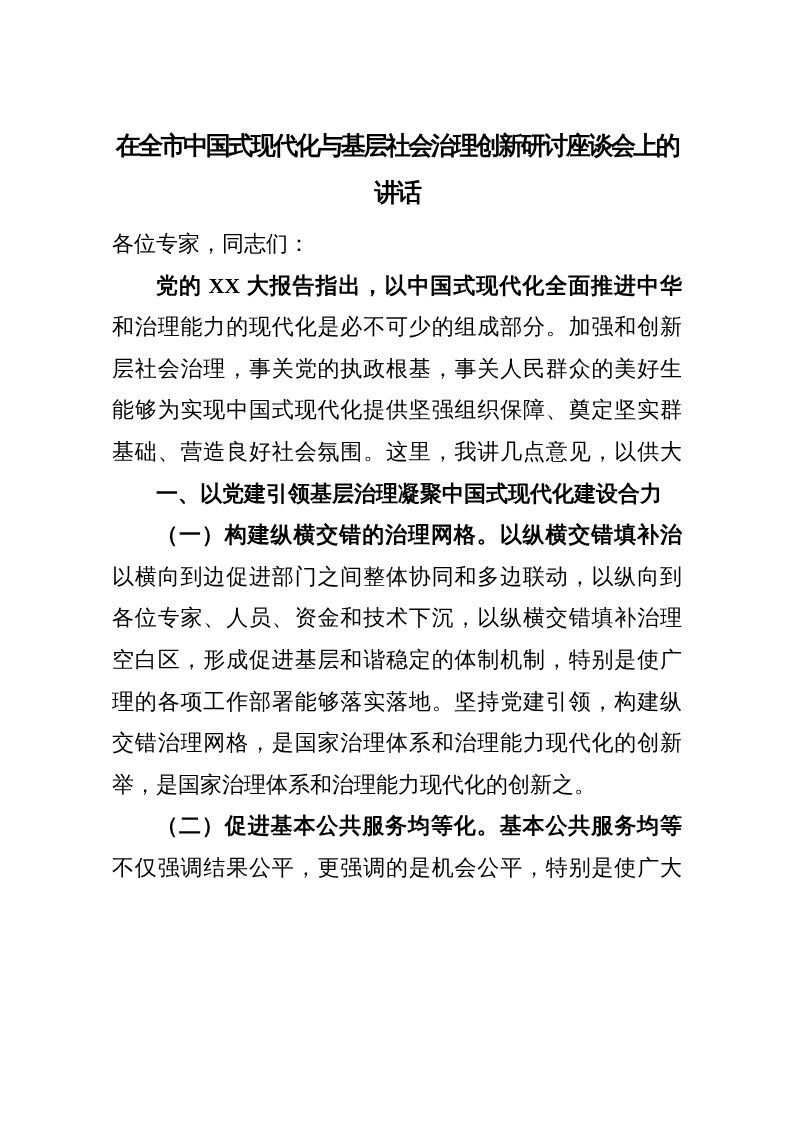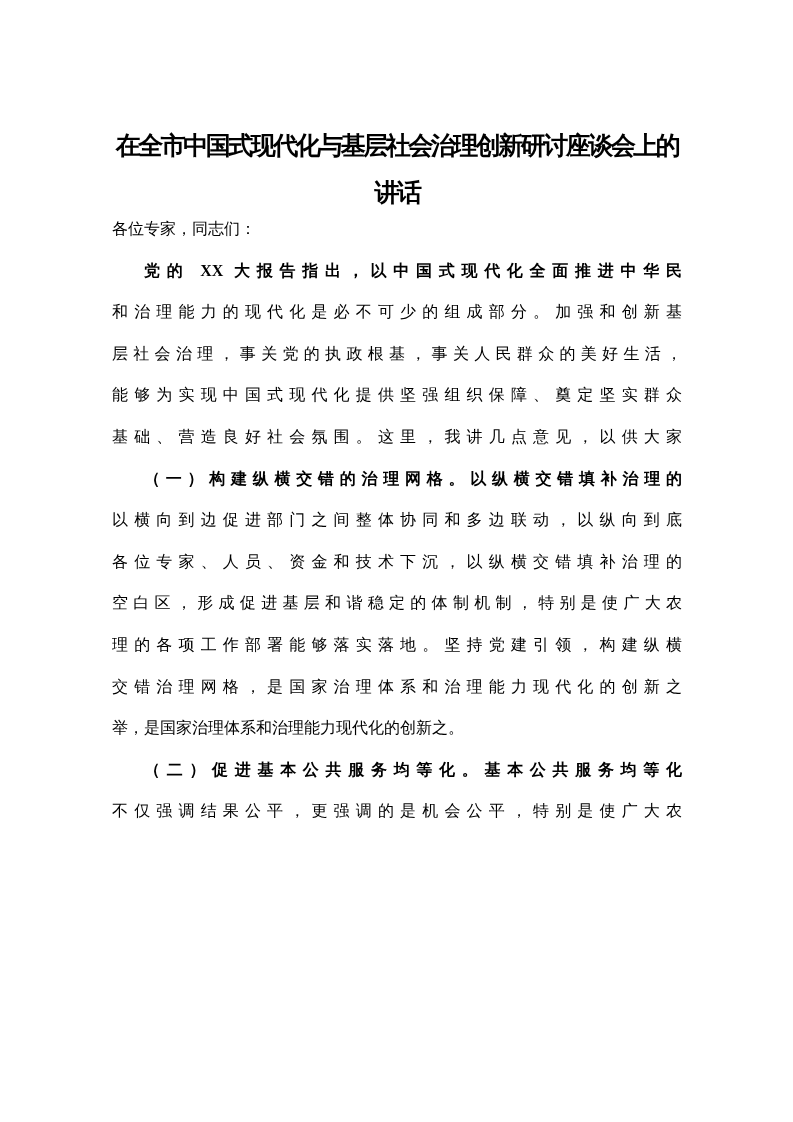--- a/index.html
+++ b/index.html
@@ -26,24 +26,24 @@
     font-weight: bold;
     letter-spacing: -2.5px;
     line-height: 47px;
     text-align: center;
   }
   .doc-title .title-line {
     display: block;
   }
   .doc-body {
     position: absolute;
-    top: 208px;
+    top: 223px;
     left: 112px;
     width: 570px;
-    font-size: 16px;
+    font-size: 22px;
     line-height: 41.6px;
   }
   .paragraph {
     margin: 0;
     padding: 0;
   }
   .line {
     height: 41.6px;
     overflow: hidden;
     white-space: pre-wrap;
@@ -71,20 +71,23 @@
         <div class="line">各位专家，同志们：</div>
       </div>
       <div class="paragraph">
         <div class="line indent justify">党的 XX 大报告指出，以中国式现代化全面推进中华民</div>
         <div class="line justify">和治理能力的现代化是必不可少的组成部分。加强和创新基</div>
         <div class="line justify">层社会治理，事关党的执政根基，事关人民群众的美好生活，</div>
         <div class="line justify">能够为实现中国式现代化提供坚强组织保障、奠定坚实群众</div>
         <div class="line justify">基础、营造良好社会氛围。这里，我讲几点意见，以供大家</div>
       </div>
       <div class="paragraph">
+        <div class="line indent">一、以党建引领基层治理凝聚中国式现代化建设合力</div>
+      </div>
+      <div class="paragraph">
         <div class="line indent justify">（一）构建纵横交错的治理网格。以纵横交错填补治理的</div>
         <div class="line justify">以横向到边促进部门之间整体协同和多边联动，以纵向到底</div>
         <div class="line justify">各位专家、人员、资金和技术下沉，以纵横交错填补治理的</div>
         <div class="line justify">空白区，形成促进基层和谐稳定的体制机制，特别是使广大农</div>
         <div class="line justify">理的各项工作部署能够落实落地。坚持党建引领，构建纵横</div>
         <div class="line justify">交错治理网格，是国家治理体系和治理能力现代化的创新之</div>
         <div class="line">举，是国家治理体系和治理能力现代化的创新之。</div>
       </div>
       <div class="paragraph">
         <div class="line indent justify">（二）促进基本公共服务均等化。基本公共服务均等化</div>

